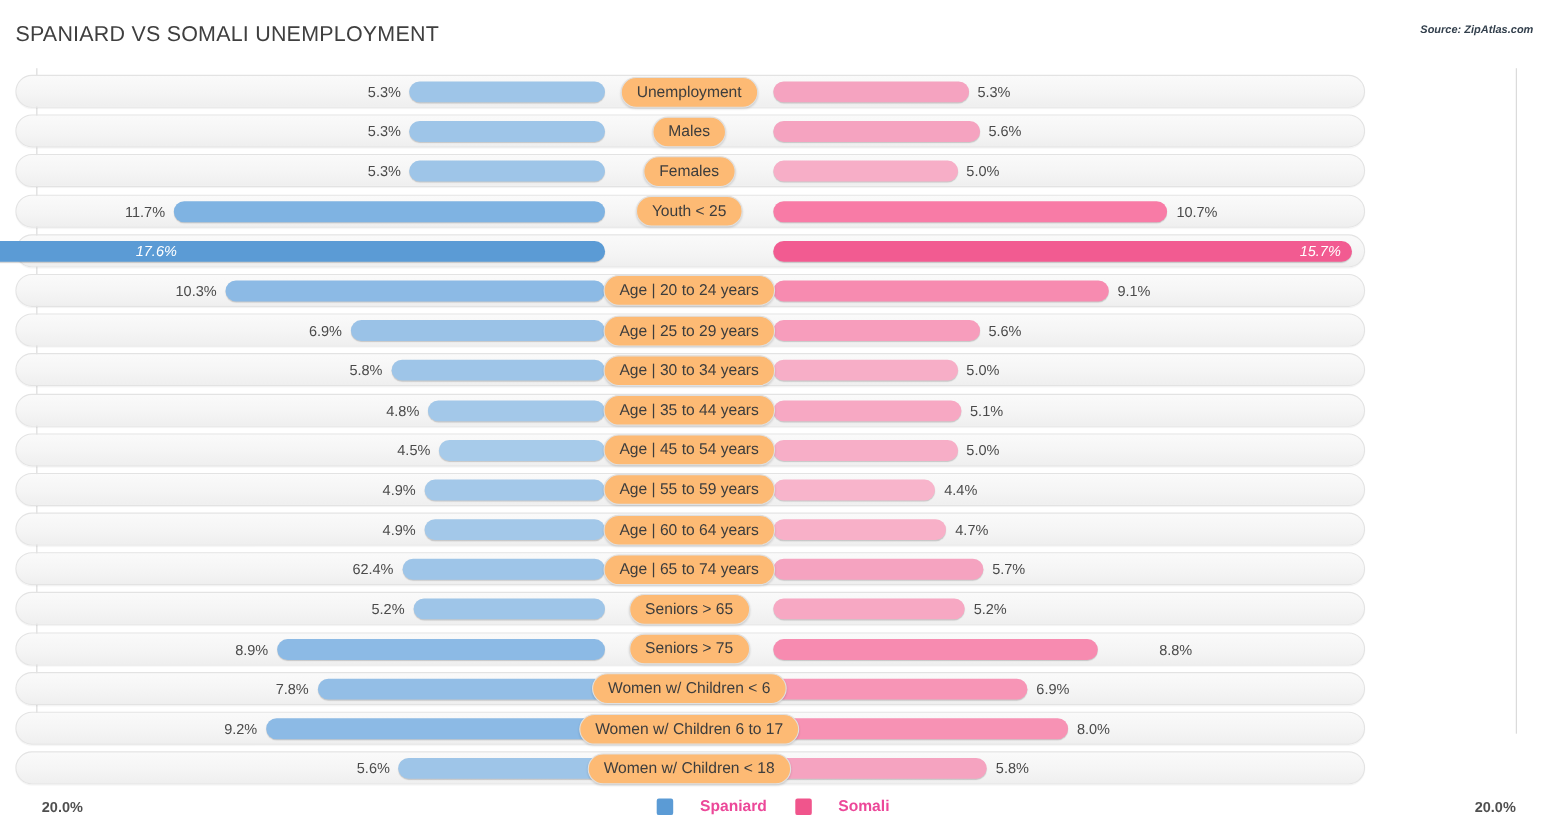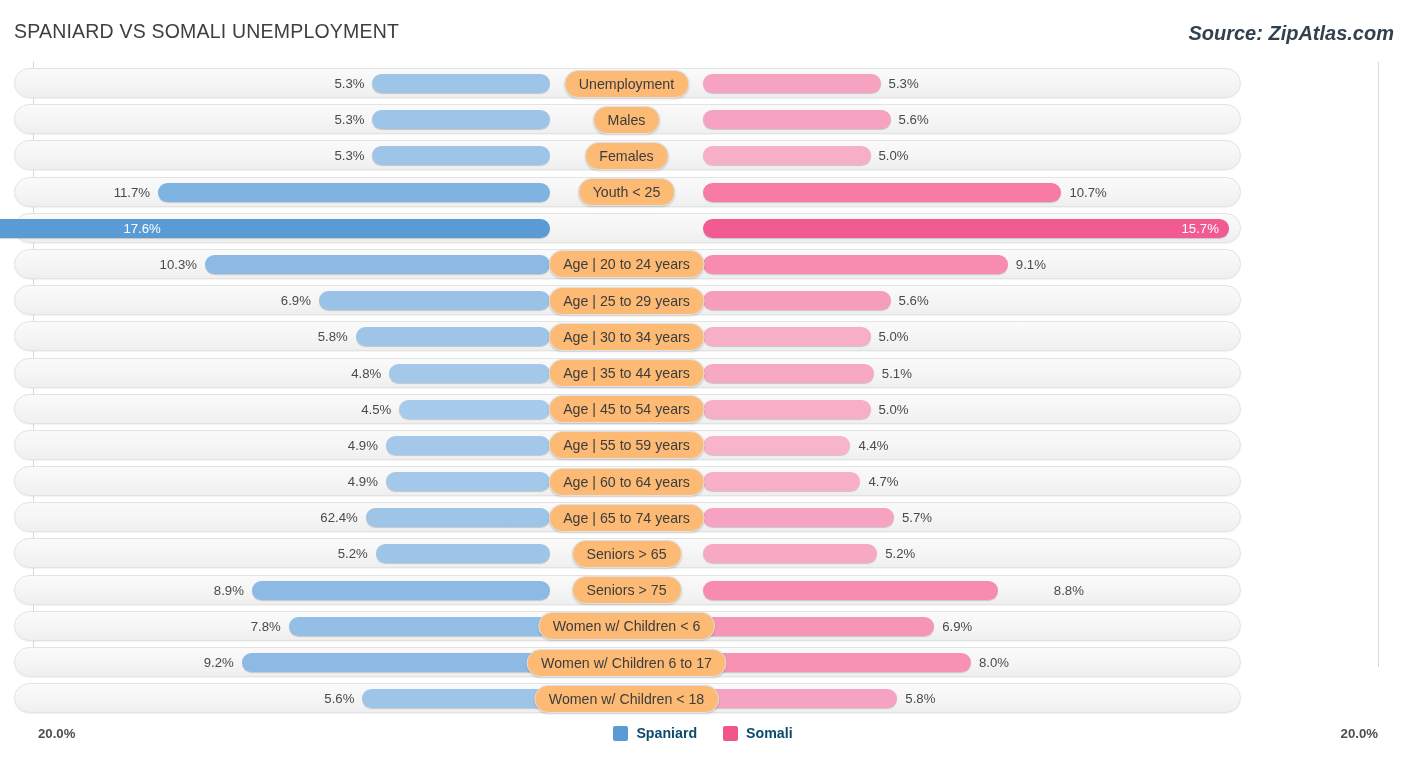--- a/index.html
+++ b/index.html
@@ -27,21 +27,21 @@
     left: 14px; top: 20px;
     font-size: 19.5px;
     letter-spacing: .2px;
     color: #3f3f3f;
     font-weight: 400;
     white-space: nowrap;
   }
   #source-label {
     position: absolute;
     right: 12px; top: 22px;
-    font-size: 20px;
+    font-size: 10px;
     font-style: italic;
     font-weight: bold;
     color: #33404d;
     white-space: nowrap;
   }
 
   
   #plot {
     position: absolute;
     left: 0; top: 62px;
@@ -93,21 +93,21 @@
     position: absolute;
     top: 9px;
     height: 19px;
     line-height: 19px;
     font-size: 13.2px;
     color: #4a4a4a;
     white-space: nowrap;
   }
   .val.left  { text-align: right; }
   .val.right { text-align: left; }
-  .val.inside { color: #ffffff; }
+  .val.inside { color: #ffffff; font-style: italic; }
 
   .label-pill {
     position: absolute;
     left: 50%;
     transform: translateX(-50%);
     top: 4.5px;
     height: 28px;
     line-height: 27px;
     padding: 0 14px;
     background: #fdba74;
@@ -141,23 +141,23 @@
     position: absolute;
     left: 0; right: 0; top: 10px;
     display: flex;
     justify-content: center;
     align-items: center;
     gap: 26px;
   }
   .legend-item {
     display: flex;
     align-items: center;
-    gap: 8px;
+    gap: 24px;
     font-size: 14.2px;
-    color: #0c4a6e;
+    color: #ec4899;
   }
   .swatch {
     width: 15px; height: 15px;
     border-radius: 2px;
     display: inline-block;
   }
 </style>
 </head>
 <body>
 

